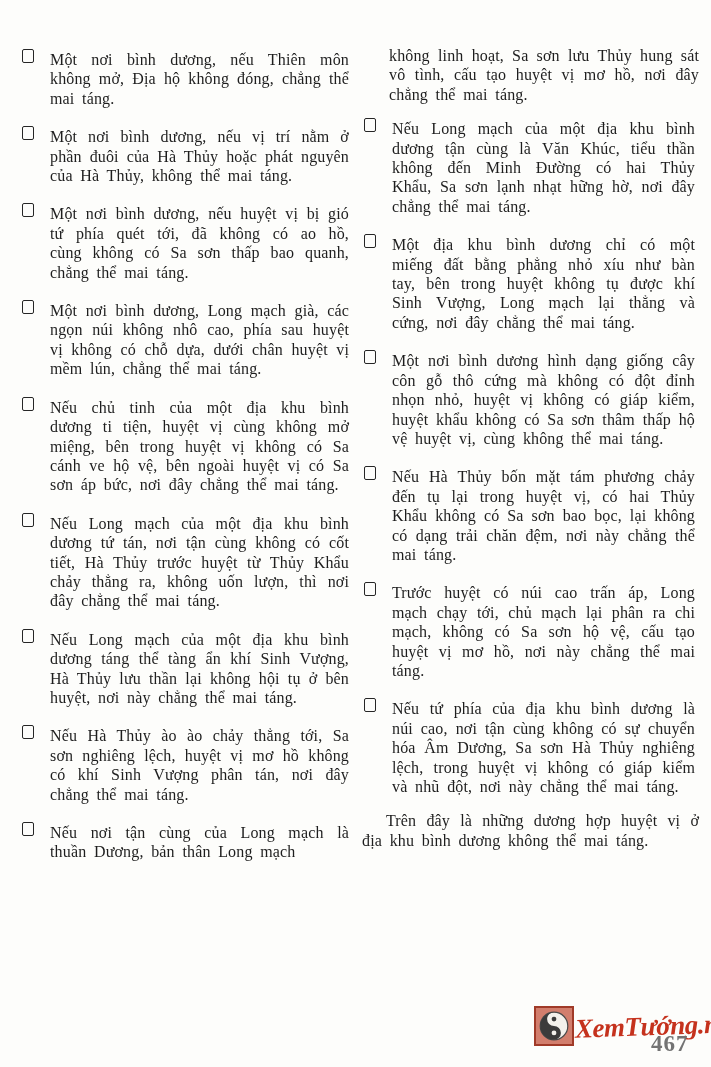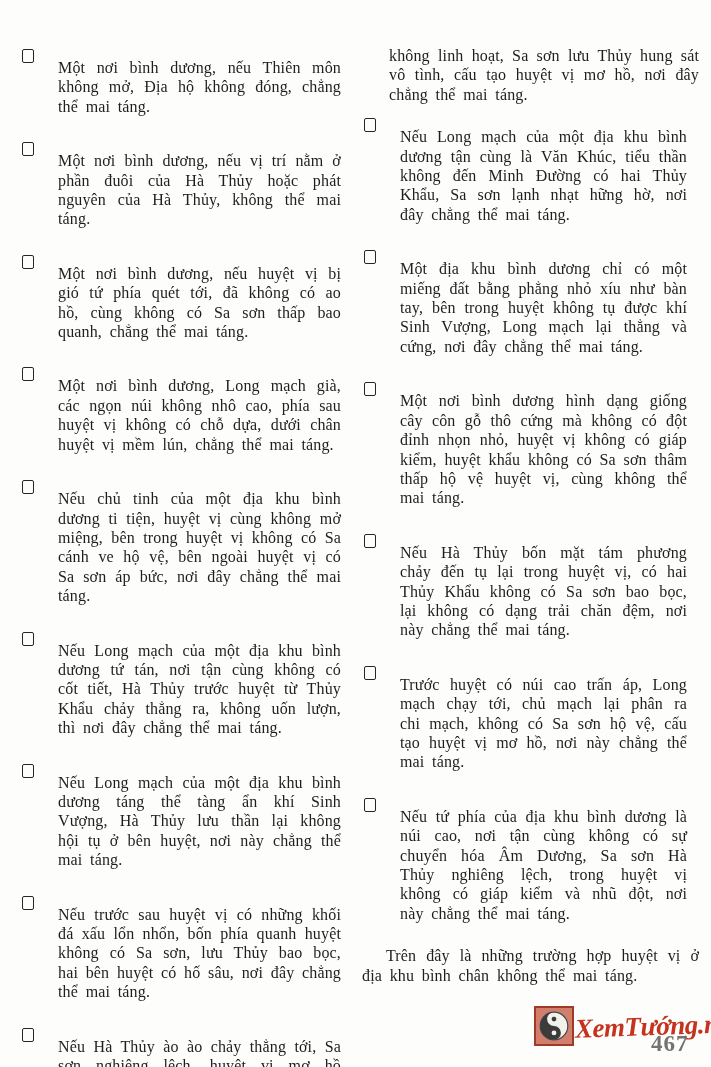--- a/index.html
+++ b/index.html
@@ -23,21 +23,21 @@
   .bullet { display:flex; margin:0 0 11px 0; }
   .box {
     flex:0 0 auto;
     width:10px; height:12px;
     border:1.7px solid #262626;
     border-radius:2px;
     margin:3px 12px 0 2px;
     background:transparent;
   }
   .txt {
-    margin:12px; flex:1;
+    margin:4px; flex:1;
     font-size:16px;
     line-height:19.4px;
     text-align:justify;
     word-spacing:3.5px;
     letter-spacing:0.15px;
   }
   .cont { margin:0 0 11px 0; padding-left:27px; }
   .para { margin:0 0 11px 0; text-indent:24px; }
 
   .watermark {
@@ -100,24 +100,20 @@
       <div class="bullet">
         <span class="box"></span>
         <p class="txt">Nếu Long mạch của một địa khu bình dương tứ tán, nơi tận cùng không có cốt tiết, Hà Thủy trước huyệt từ Thủy Khẩu chảy thẳng ra, không uốn lượn, thì nơi đây chẳng thể mai táng.</p>
       </div>
       <div class="bullet">
         <span class="box"></span>
         <p class="txt">Nếu Long mạch của một địa khu bình dương táng thể tàng ẩn khí Sinh Vượng, Hà Thủy lưu thần lại không hội tụ ở bên huyệt, nơi này chẳng thể mai táng.</p>
       </div>
       <div class="bullet">
         <span class="box"></span>
-        <p class="txt">Nếu trước sau huyệt vị có những khối đá xấu lổn nhổn, bốn phía quanh huyệt không có Sa sơn, lưu Thủy bao bọc, hai bên huyệt có hố sâu, nơi đây chẳng thể mai táng.</p>
-      </div>
-      <div class="bullet">
-        <span class="box"></span>
         <p class="txt">Nếu Hà Thủy ào ào chảy thẳng tới, Sa sơn nghiêng lệch, huyệt vị mơ hồ không có khí Sinh Vượng phân tán, nơi đây chẳng thể mai táng.</p>
       </div>
       <div class="bullet">
         <span class="box"></span>
         <p class="txt">Nếu nơi tận cùng của Long mạch là thuần Dương, bản thân Long mạch</p>
       </div>
     </div>
 
     <div class="col col-right">
       <p class="txt cont">không linh hoạt, Sa sơn lưu Thủy hung sát vô tình, cấu tạo huyệt vị mơ hồ, nơi đây chẳng thể mai táng.</p>
@@ -140,21 +136,21 @@
       </div>
       <div class="bullet">
         <span class="box"></span>
         <p class="txt">Trước huyệt có núi cao trấn áp, Long mạch chạy tới, chủ mạch lại phân ra chi mạch, không có Sa sơn hộ vệ, cấu tạo huyệt vị mơ hồ, nơi này chẳng thể mai táng.</p>
       </div>
       <div class="bullet">
         <span class="box"></span>
         <p class="txt">Nếu tứ phía của địa khu bình dương là núi cao, nơi tận cùng không có sự chuyển hóa Âm Dương, Sa sơn Hà Thủy nghiêng lệch, trong huyệt vị không có giáp kiểm và nhũ đột, nơi này chẳng thể mai táng.</p>
       </div>
 
-      <p class="txt para">Trên đây là những trường hợp huyệt vị ở địa khu bình chân không thể mai táng.</p>
+      <p class="txt para">Trên đây là những dương hợp huyệt vị ở địa khu bình dương không thể mai táng.</p>
     </div>
 
   </div>
 
   <div class="watermark">
     <span class="yy-frame">
       <svg viewBox="0 0 100 100" width="30" height="30" aria-hidden="true">
         <circle cx="50" cy="50" r="46" fill="#f3f1ec" stroke="#4a4a4a" stroke-width="4"></circle>
         <path fill="#3b3b3b" d="M50 4 a46 46 0 0 0 0 92 a23 23 0 0 0 0 -46 a23 23 0 0 1 0 -46 z"></path>
         <circle cx="50" cy="27" r="8" fill="#3b3b3b"></circle>

